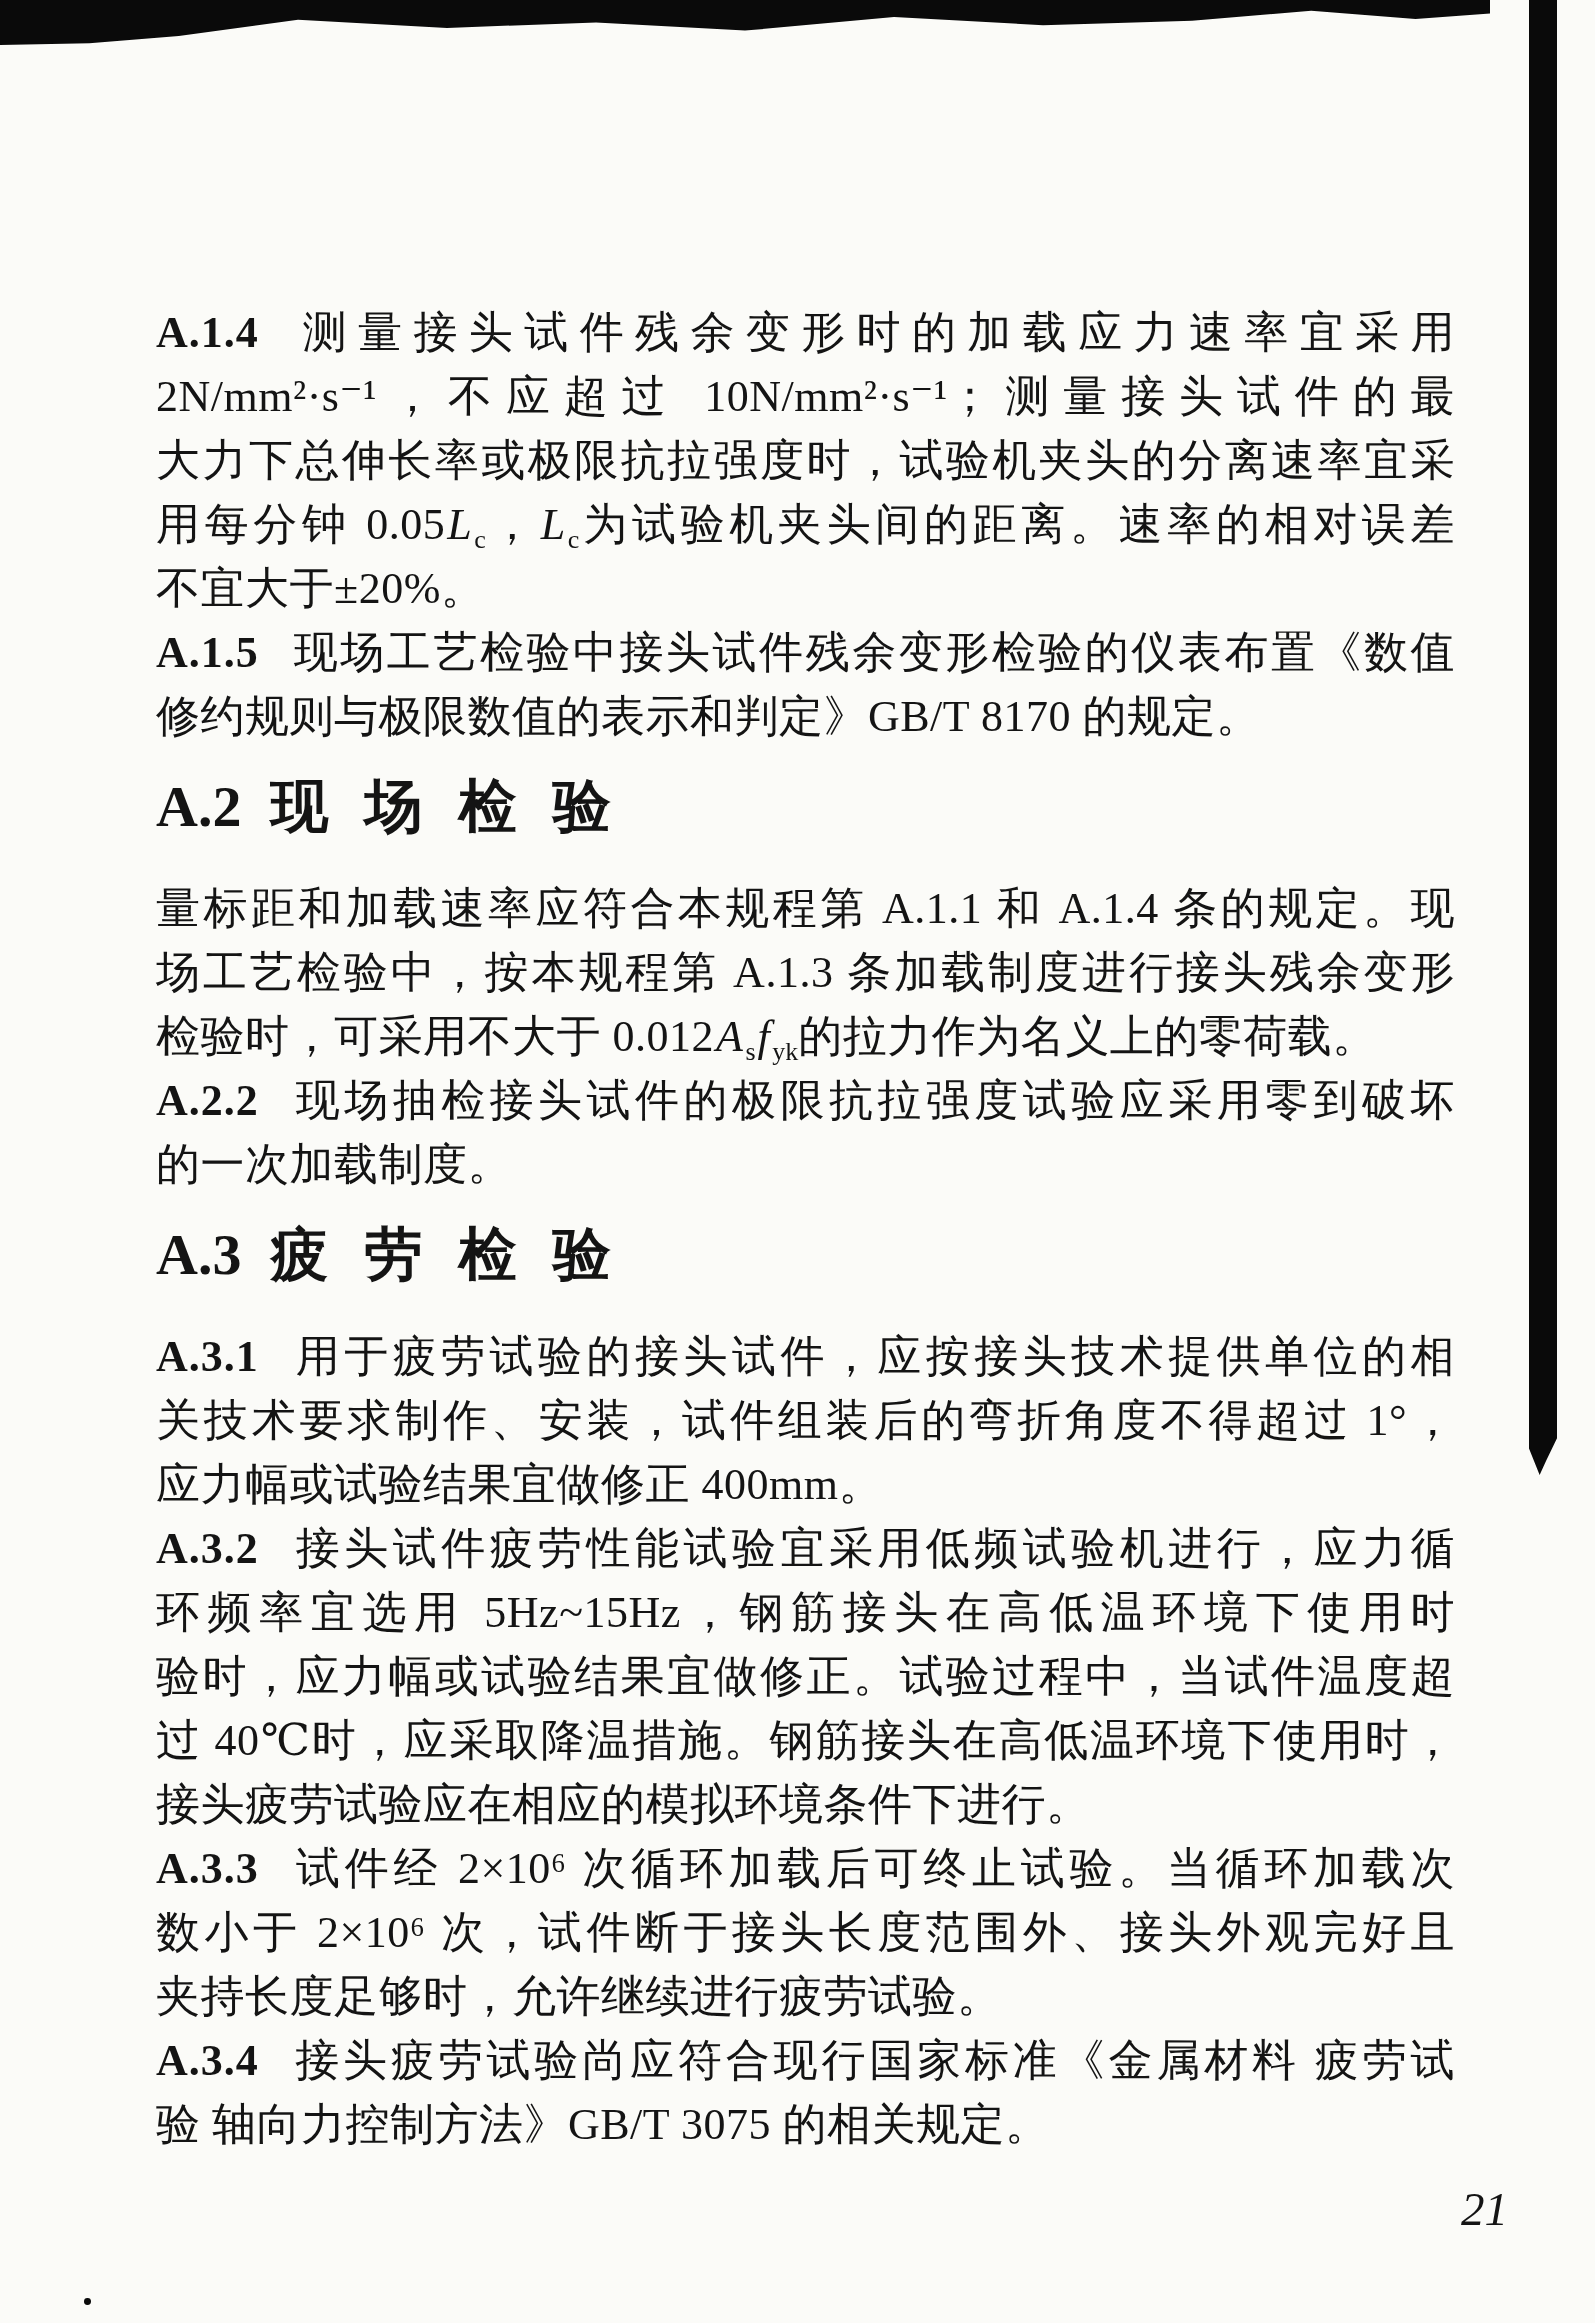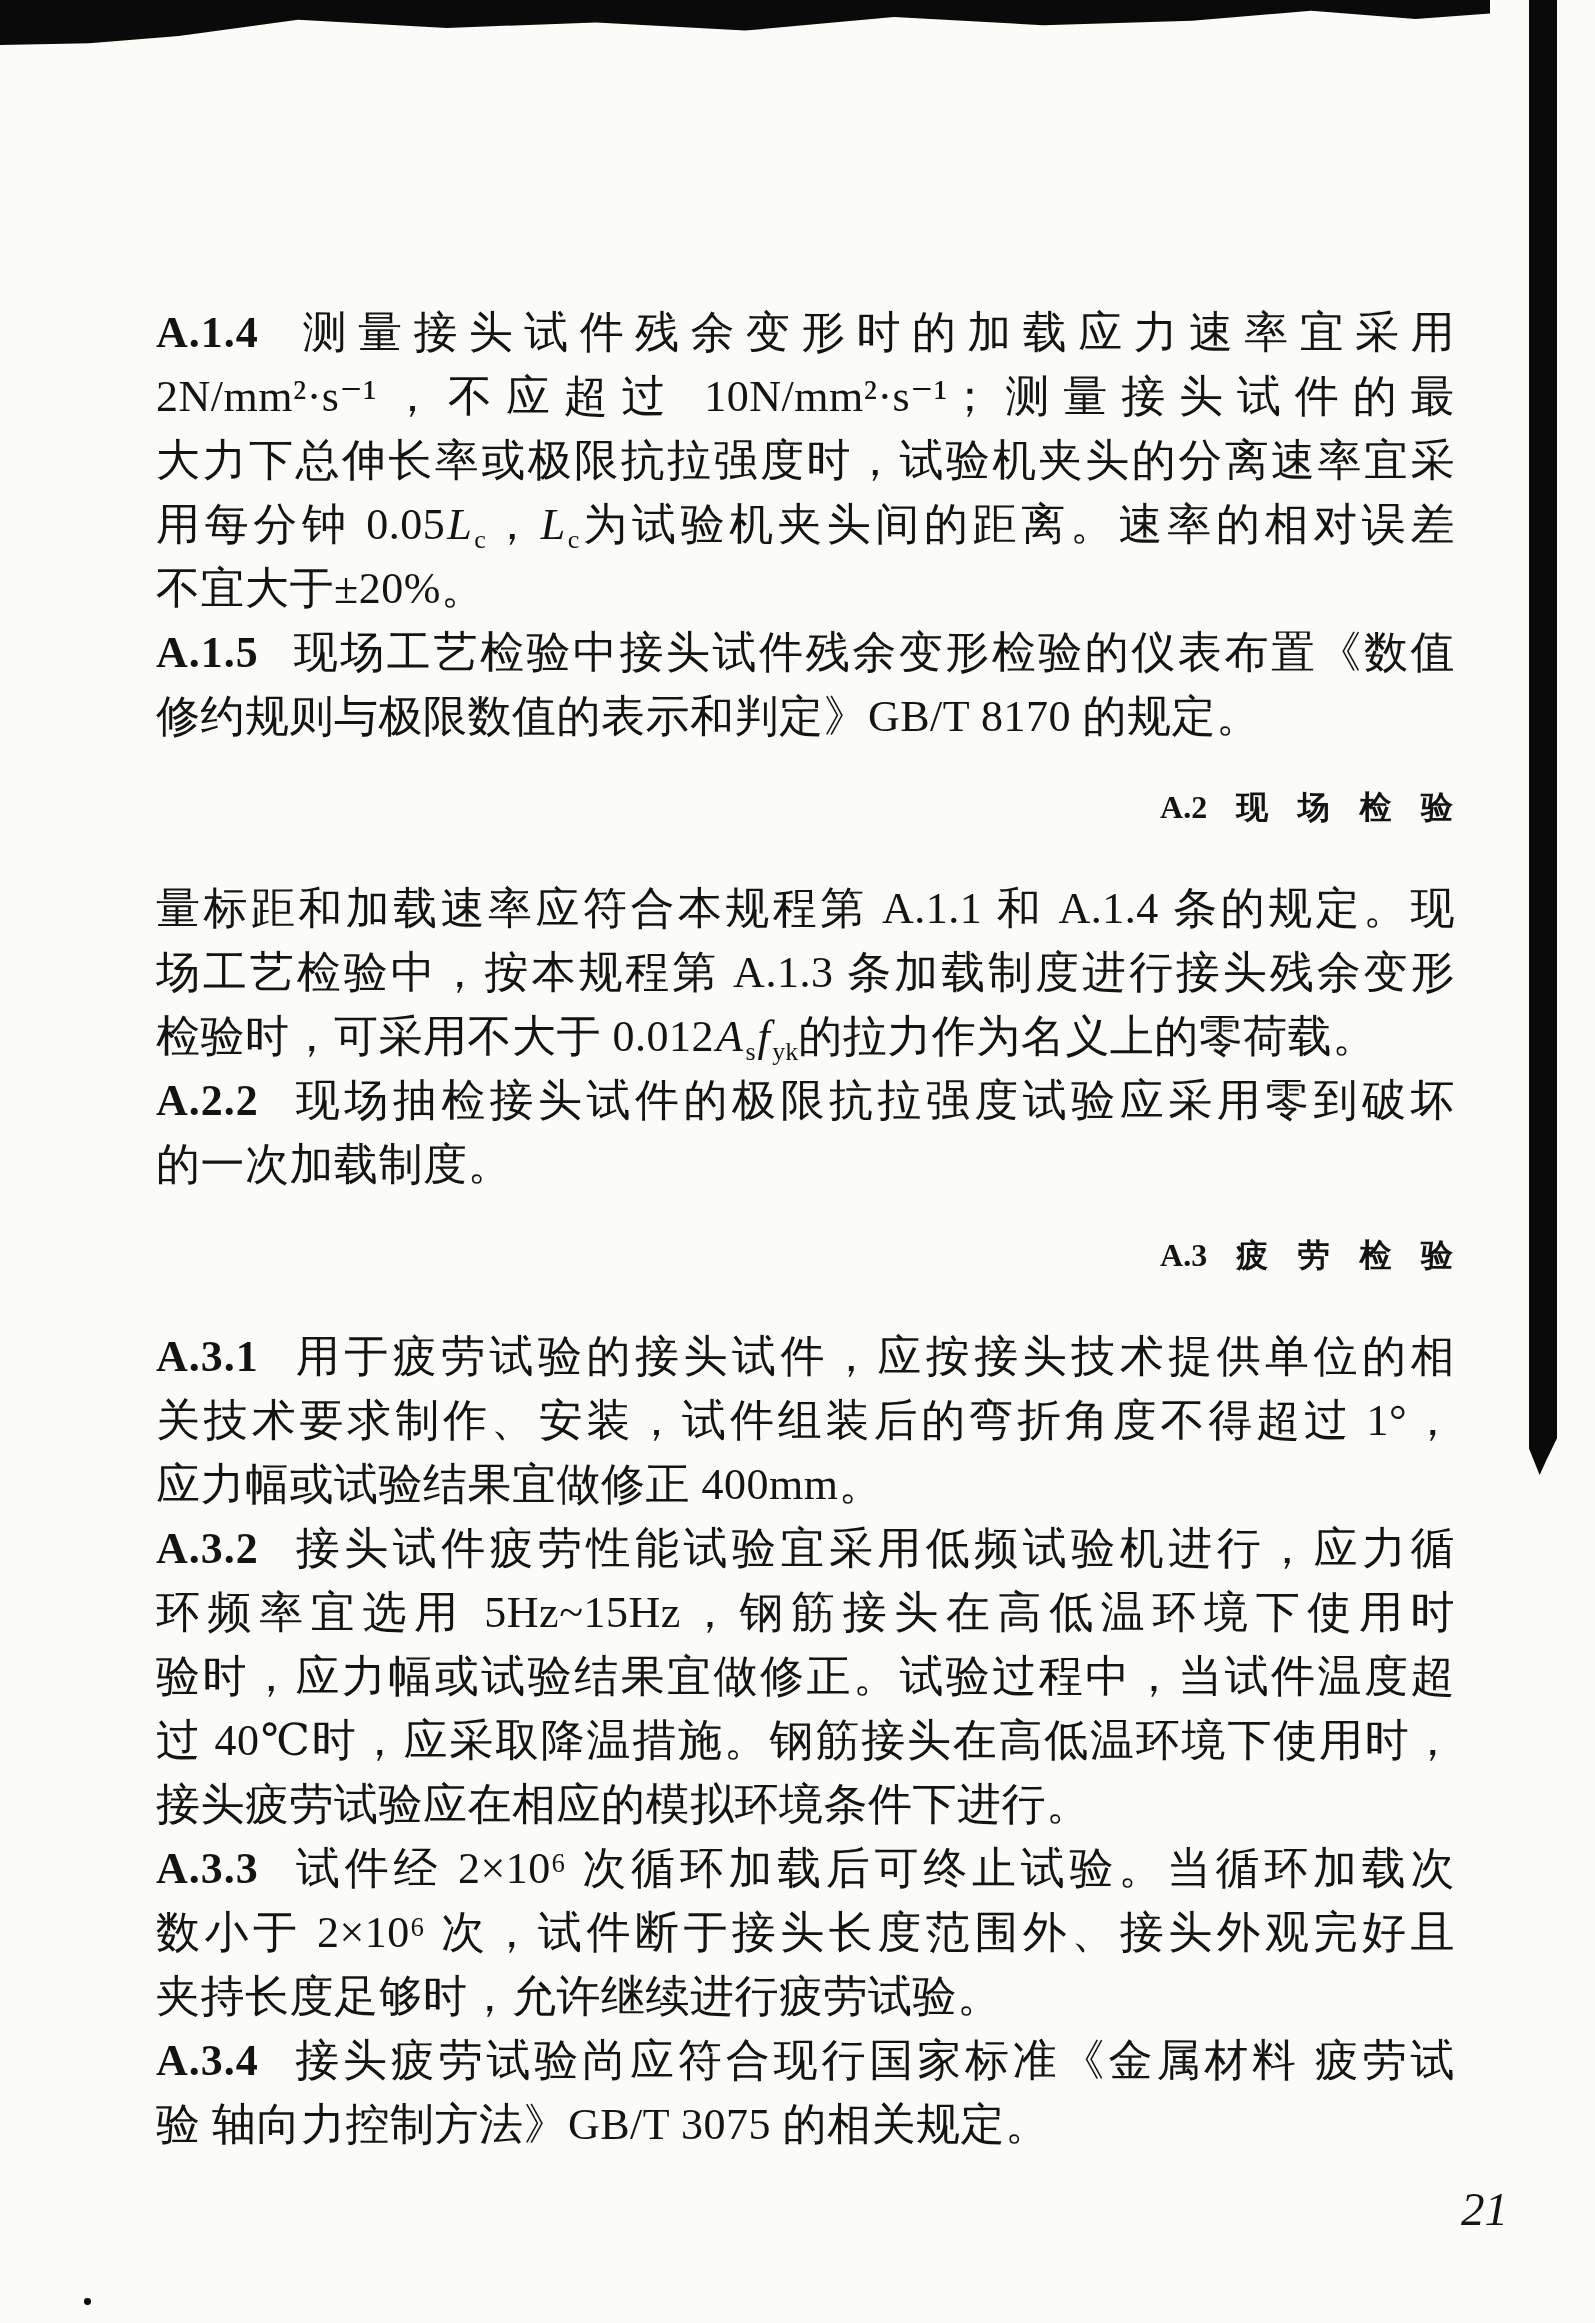--- a/index.html
+++ b/index.html
@@ -38,22 +38,22 @@
     letter-spacing: 0.5px;
   }
   .line.fill {
     white-space: normal;
     text-align: justify;
     text-align-last: justify;
   }
   .num { font-weight: bold; margin-right: 33px; letter-spacing: 1px; }
   .heading {
     height: 64px; line-height: 64px;
-    font-size: 32px; font-weight: bold;
-    text-align: right;
+    font-size: 58px; font-weight: bold;
+    text-align: left;
     margin: 26px 0 38px 0;
   }
   .heading .h-title { margin-left: 29px; word-spacing: 17.6px; letter-spacing: 2px; }
   .var { font-style: italic; padding: 0 2px; }
   .sub { font-size: 26px; vertical-align: -8.8px; letter-spacing: 0; }
   .page-number {
     position: absolute;
     left: 1461px; top: 2182px;
     font-size: 47px;
     font-style: italic;

